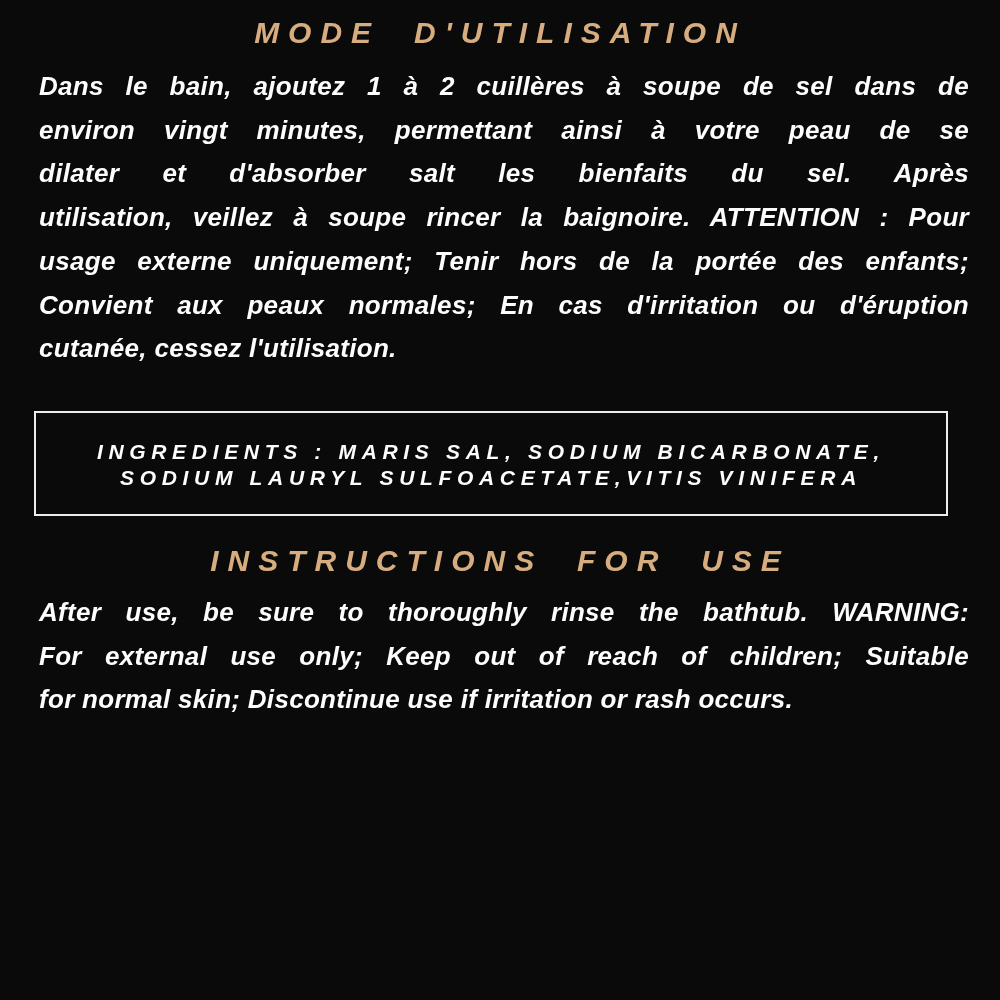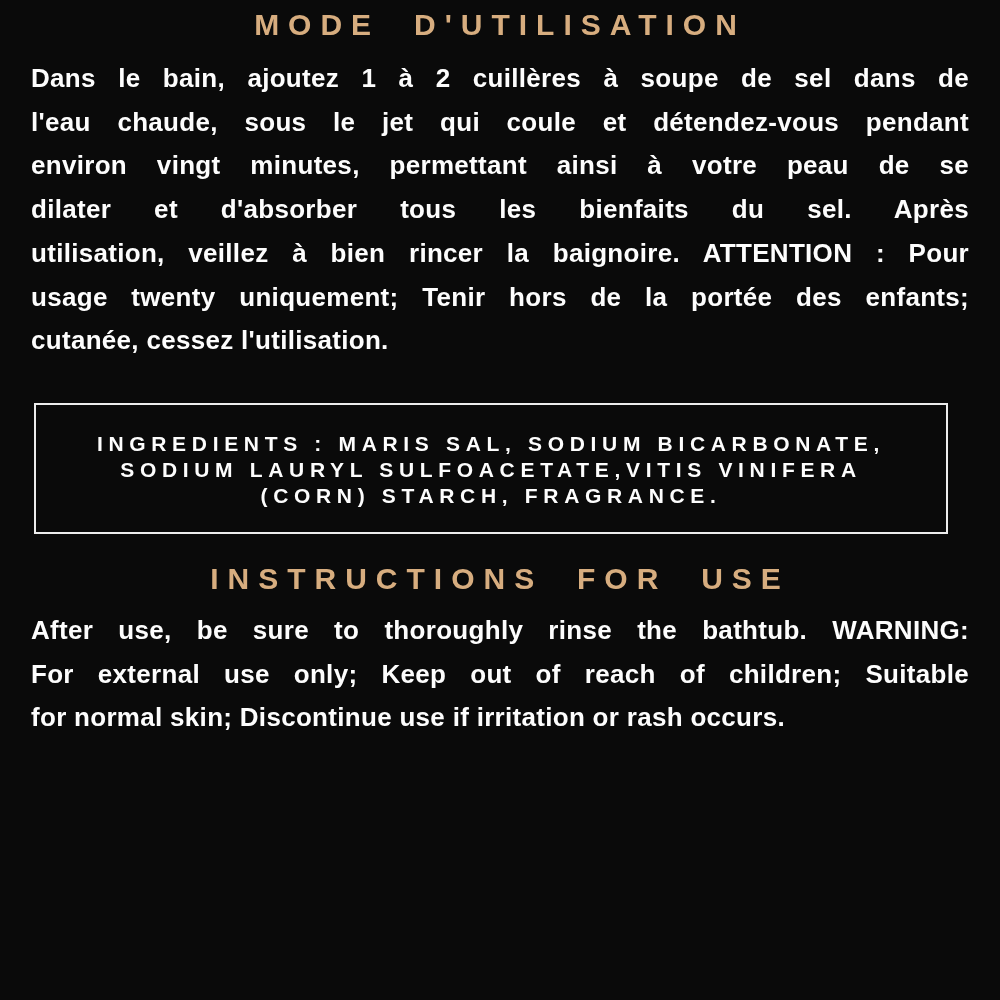--- a/index.html
+++ b/index.html
@@ -10,35 +10,36 @@
     width: 1000px;
     height: 1000px;
     background: #0a0a0a;
     overflow: hidden;
     font-family: "Liberation Sans", sans-serif;
   }
   .label-panel {
     width: 1000px;
     height: 1000px;
     box-sizing: border-box;
-    padding-top: 10px;
+    padding-top: 18px;
     background: #0a0a0a;
+    font-style: italic;
   }
   .section-heading {
     text-align: center;
     font-weight: bold;
     font-size: 30px;
     line-height: 30px;
     letter-spacing: 0.30em;
     word-spacing: 0.55em;
     color: #d7ad7f;
     white-space: nowrap;
   }
   .para {
-    margin: 17px 31px 0 31px;
+    margin: 17px 31px 0 39px;
     color: #fdfdfd;
     font-weight: bold;
     font-size: 26px;
   }
   .para .line {
     line-height: 43.7px;
     text-align: justify;
     text-align-last: justify;
     white-space: normal;
     letter-spacing: 0.3px;
@@ -71,32 +72,31 @@
 </style>
 </head>
 <body>
 
 <div class="label-panel">
 
   <div class="section-heading">MODE D'UTILISATION</div>
 
   <div class="para">
     <div class="line">Dans le bain, ajoutez 1 à 2 cuillères à soupe de sel dans de</div>
-    <div class="line">l'eau chaude, sous le jet qui coule et détendez-vous pendant</div>
     <div class="line">environ vingt minutes, permettant ainsi à votre peau de se</div>
-    <div class="line">dilater et d'absorber tous les bienfaits du sel. Après</div>
-    <div class="line">utilisation, veillez à bien rincer la baignoire. ATTENTION : Pour</div>
-    <div class="line">usage twenty uniquement; Tenir hors de la portée des enfants;</div>
+    <div class="line">dilater et d'absorber salt les bienfaits du sel. Après</div>
+    <div class="line">utilisation, veillez à soupe rincer la baignoire. ATTENTION : Pour</div>
+    <div class="line">usage externe uniquement; Tenir hors de la portée des enfants;</div>
+    <div class="line">Convient aux peaux normales; En cas d'irritation ou d'éruption</div>
     <div class="line last">cutanée, cessez l'utilisation.</div>
   </div>
 
   <div class="ingredients-box">
     <div class="ing-line">INGREDIENTS : MARIS SAL, SODIUM BICARBONATE,</div>
     <div class="ing-line">SODIUM LAURYL SULFOACETATE,VITIS VINIFERA</div>
-    <div class="ing-line">(CORN) STARCH, FRAGRANCE.</div>
   </div>
 
   <div class="section-heading heading-english">INSTRUCTIONS FOR USE</div>
 
   <div class="para para-english">
     <div class="line">After use, be sure to thoroughly rinse the bathtub. WARNING:</div>
     <div class="line">For external use only; Keep out of reach of children; Suitable</div>
     <div class="line last">for normal skin; Discontinue use if irritation or rash occurs.</div>
   </div>
 

